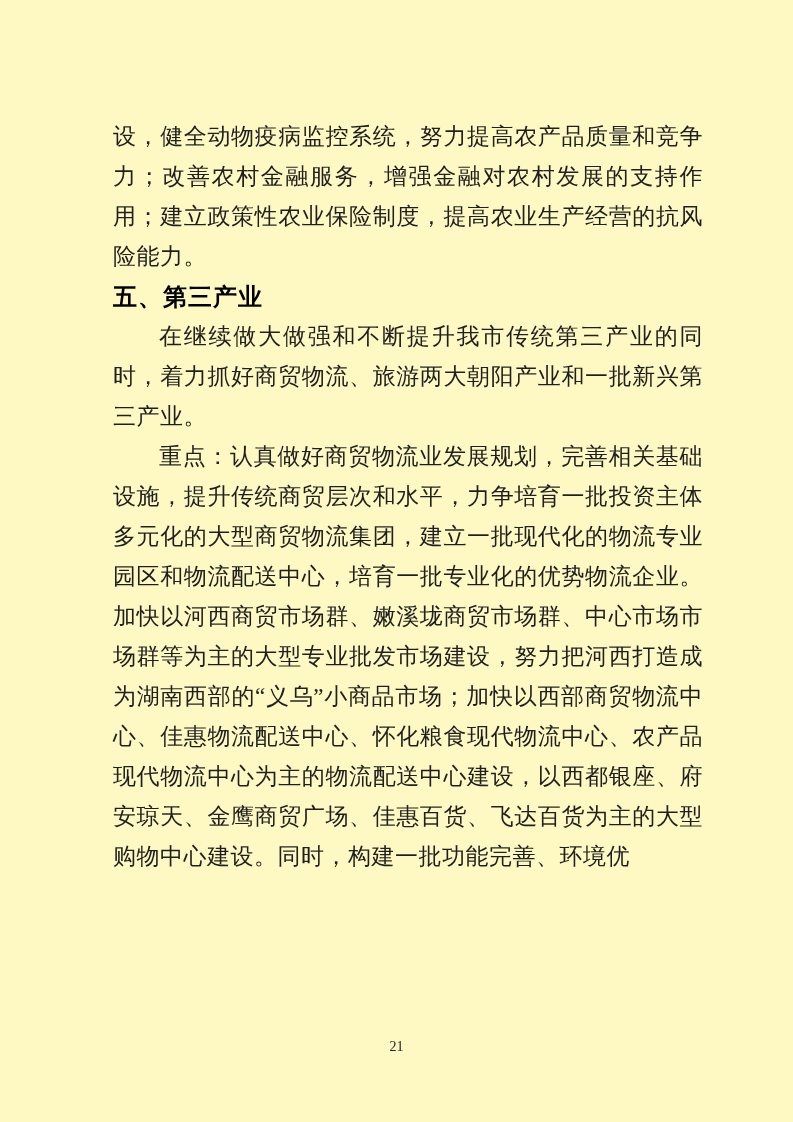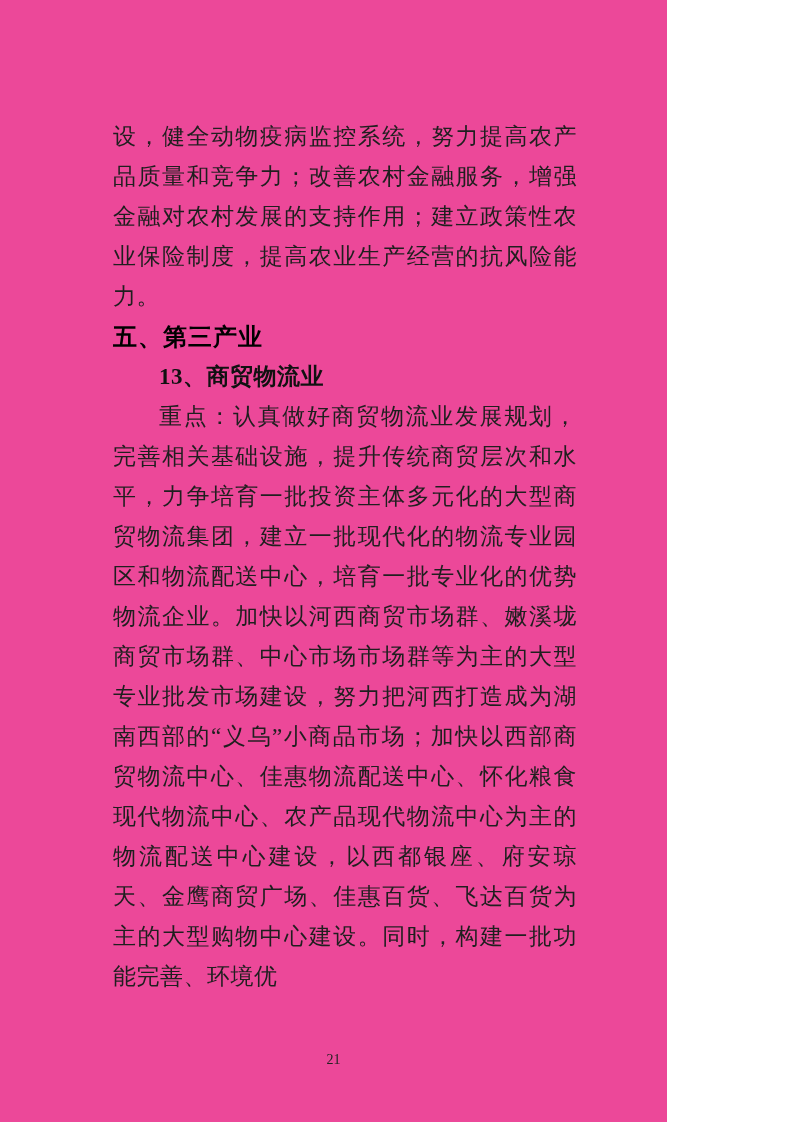--- a/index.html
+++ b/index.html
@@ -2,23 +2,23 @@
 <html><head>
 <meta charset="utf-8">
 <style>
   html, body {
     margin: 0;
     padding: 0;
     background: #ffffff;
   }
   .page {
     position: relative;
-    width: 667px;
+    width: 793px;
     height: 1122px;
-    background: #ec4899;
+    background: #fef9c3;
     box-sizing: border-box;
     padding: 117px 90px 0 113px;
     overflow: hidden;
     color: #1f1f1f;
     font-family: "Liberation Serif", "DejaVu Serif", serif;
   }
   .para {
     margin: 0;
     font-size: 23px;
     line-height: 40px;
@@ -44,32 +44,32 @@
     font-size: 23px;
     line-height: 40px;
     font-weight: bold;
     text-indent: 46px;
     color: #111111;
     letter-spacing: 0.5px;
   }
   .page-number {
     position: absolute;
     left: 0;
-    bottom: 54px;
+    bottom: 67px;
     width: 100%;
     text-align: center;
     font-size: 14px;
     color: #222222;
     font-family: "Liberation Serif", "DejaVu Serif", serif;
   }
 </style>
 </head>
 <body>
 
 <div class="page">
   <div>
     <p class="para no-indent">设，健全动物疫病监控系统，努力提高农产品质量和竞争力；改善农村金融服务，增强金融对农村发展的支持作用；建立政策性农业保险制度，提高农业生产经营的抗风险能力。</p>
     <h2 class="section-heading">五、第三产业</h2>
-    <h3 class="sub-heading">13、商贸物流业</h3>
+    <p class="para indent">在继续做大做强和不断提升我市传统第三产业的同时，着力抓好商贸物流、旅游两大朝阳产业和一批新兴第三产业。</p>
     <p class="para indent">重点：认真做好商贸物流业发展规划，完善相关基础设施，提升传统商贸层次和水平，力争培育一批投资主体多元化的大型商贸物流集团，建立一批现代化的物流专业园区和物流配送中心，培育一批专业化的优势物流企业。加快以河西商贸市场群、嫩溪垅商贸市场群、中心市场市场群等为主的大型专业批发市场建设，努力把河西打造成为湖南西部的“义乌”小商品市场；加快以西部商贸物流中心、佳惠物流配送中心、怀化粮食现代物流中心、农产品现代物流中心为主的物流配送中心建设，以西都银座、府安琼天、金鹰商贸广场、佳惠百货、飞达百货为主的大型购物中心建设。同时，构建一批功能完善、环境优</p>
   </div>
   <div class="page-number">21</div>
 </div>
 
 </body></html>

